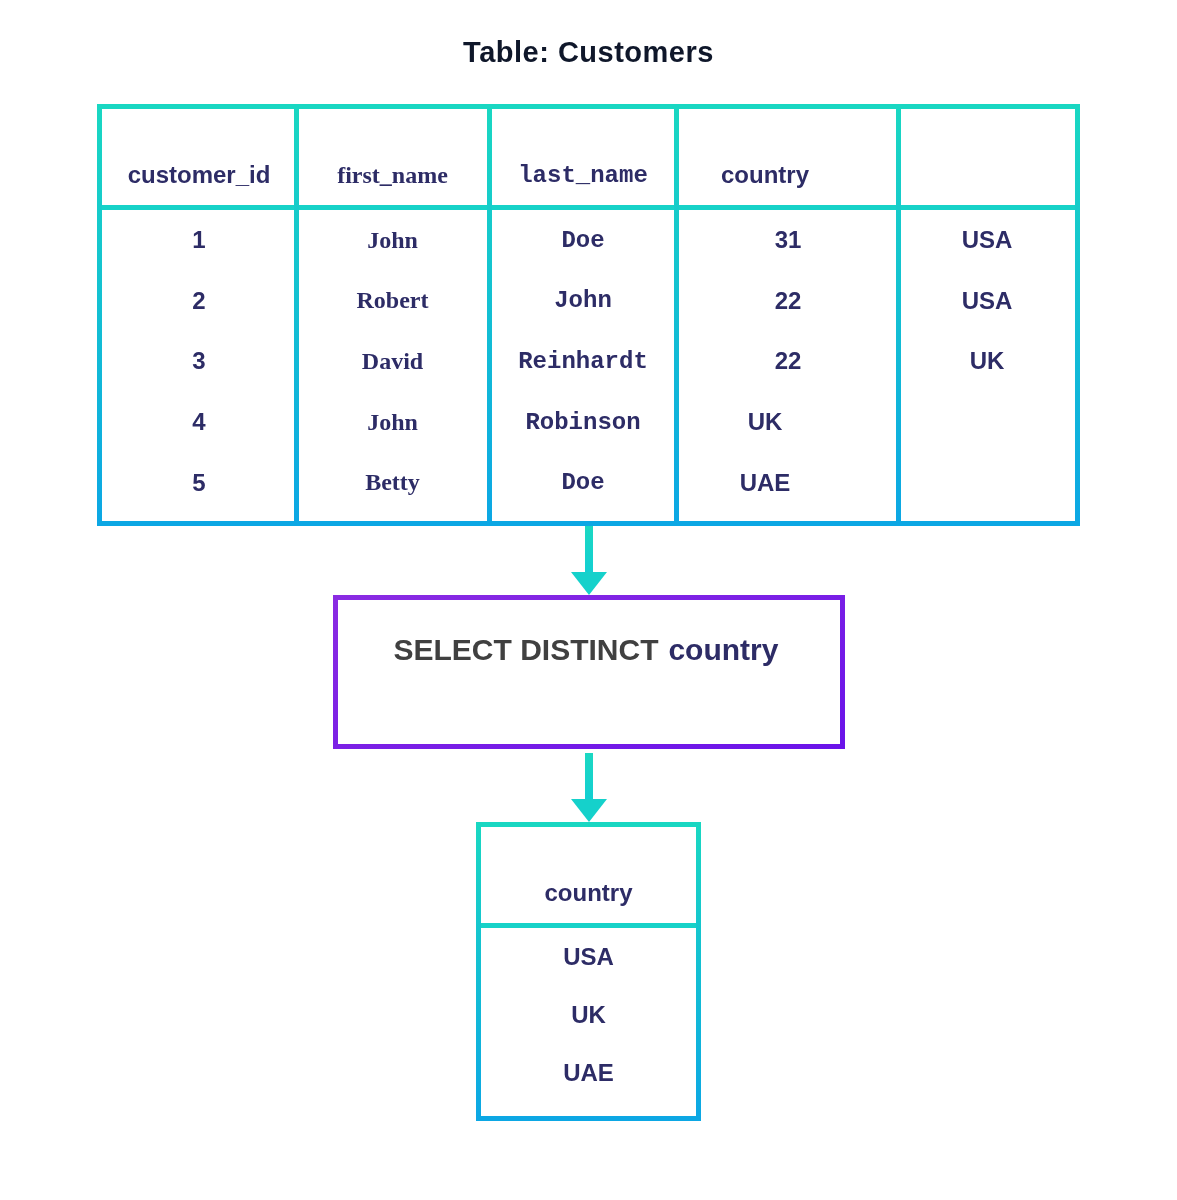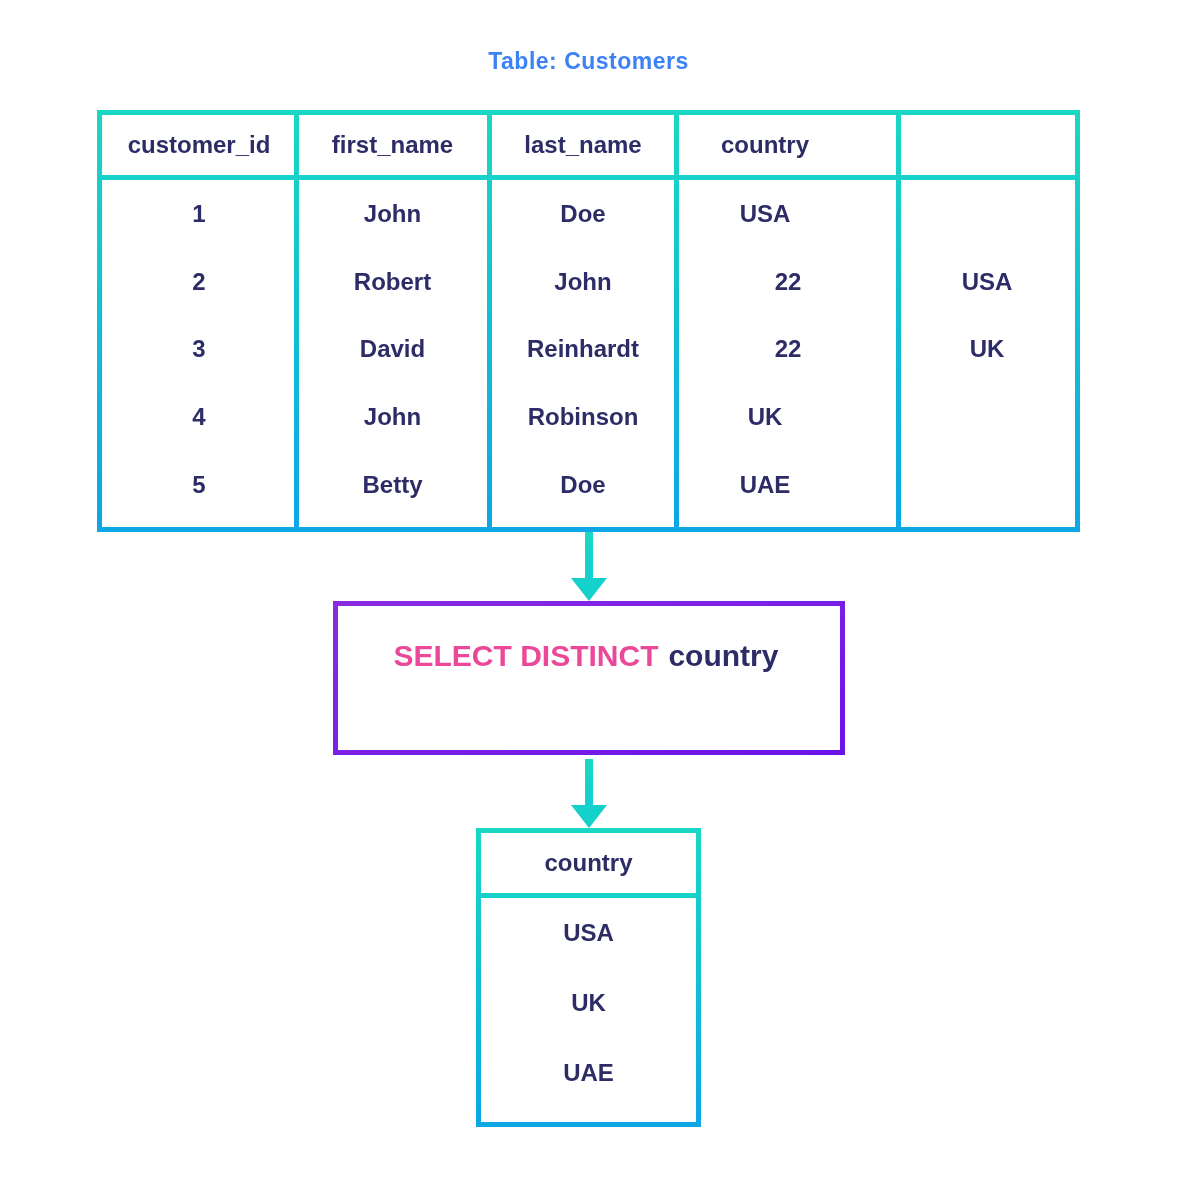--- a/index.html
+++ b/index.html
@@ -8,50 +8,50 @@
     min-height: 1200px;
     background: #ffffff;
     font-family: "Liberation Sans", sans-serif;
     font-weight: 700;
     color: #2d2c66;
     display: flex;
     flex-direction: column;
     align-items: center;
   }
   .page-title {
-    margin-top: 48px;
-    font-size: 23px;
+    margin-top: 36px;
+    font-size: 29px;
     letter-spacing: 0.5px;
-    color: #3b82f6;
+    color: #0f172a;
   }
   
   .customers-table {
     margin-top: 35px;
     width: 983px;
     height: 422px;
     border: 5px solid;
     border-image: linear-gradient(180deg, #19d7c2 0%, #0ca7e4 100%) 1;
     position: relative;
     display: flex;
     flex-direction: column;
   }
-  .thead { display: flex; height: 60px; align-items: center; }
+  .thead { display: flex; height: 60px; align-items: center; margin-top: 36px; }
   .thead .cell { font-size: 24px; }
   .header-underline {
     height: 5px; width: 100%;
     background: #17d2c8;
     flex: 0 0 auto;
   }
   .tbody { flex: 1; display: flex; flex-direction: column; padding-bottom: 8px; }
   .trow { flex: 1; display: flex; align-items: center; }
   .cell {
     display: flex; align-items: center; justify-content: center;
     text-align: center; font-size: 24px;
   }
-  .c0 { width: 194px; } .c1 { width: 193px; } .c2 { width: 188px; }
+  .c0 { width: 194px; } .c1 { width: 193px; font-family: Liberation Serif, serif; } .c2 { width: 188px; font-family: Liberation Mono, monospace; }
   .c3 { width: 222px; } .c4 { width: 176px; }
   .col-divider {
     position: absolute; top: 0; bottom: 0; width: 5px;
     background: linear-gradient(180deg, #19d7c2 0%, #0ca7e4 100%);
   }
   .cd0 { left: 192px; } .cd1 { left: 385px; } .cd2 { left: 572px; } .cd3 { left: 794px; }
   
   .down-arrow { display: flex; flex-direction: column; align-items: center; }
   .arrow-stem { width: 8px; height: 46px; background: linear-gradient(180deg, #1bd8c2, #13cfd2); }
   .arrow-head {
@@ -67,21 +67,21 @@
     margin-top: 0px;
     width: 512px;
     height: 154px;
     border: 5px solid;
     border-image: linear-gradient(160deg, #8a2be2 0%, #6a13e9 100%) 1;
     padding: 25px 0 0 56px;
     font-size: 30px;
     line-height: 49px;
     white-space: nowrap;
   }
-  .kw { color: #ec4899; }
+  .kw { color: #404040; }
   .plain { color: #2d2c66; margin-left: 0.33em; }
   
   .result-table {
     margin-top: 0px;
     margin-bottom: 60px;
     width: 225px;
     height: 299px;
     border: 5px solid;
     border-image: linear-gradient(180deg, #19d7c2 0%, #0ca7e4 100%) 1;
     display: flex;
@@ -102,20 +102,21 @@
     <div class="cell c1">first_name</div>
     <div class="cell c2">last_name</div>
     <div class="cell c4">country</div>
   </div>
   <div class="header-underline"></div>
   <div class="tbody">
     <div class="trow">
       <div class="cell c0">1</div>
       <div class="cell c1">John</div>
       <div class="cell c2">Doe</div>
+      <div class="cell c3">31</div>
       <div class="cell c4">USA</div>
     </div>
     <div class="trow">
       <div class="cell c0">2</div>
       <div class="cell c1">Robert</div>
       <div class="cell c2">John</div>
       <div class="cell c3">22</div>
       <div class="cell c4">USA</div>
     </div>
     <div class="trow">

